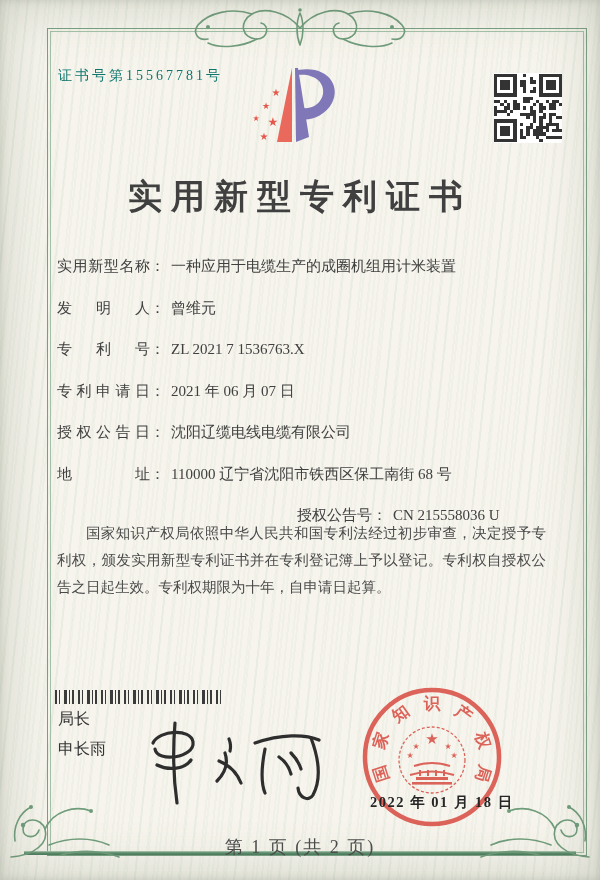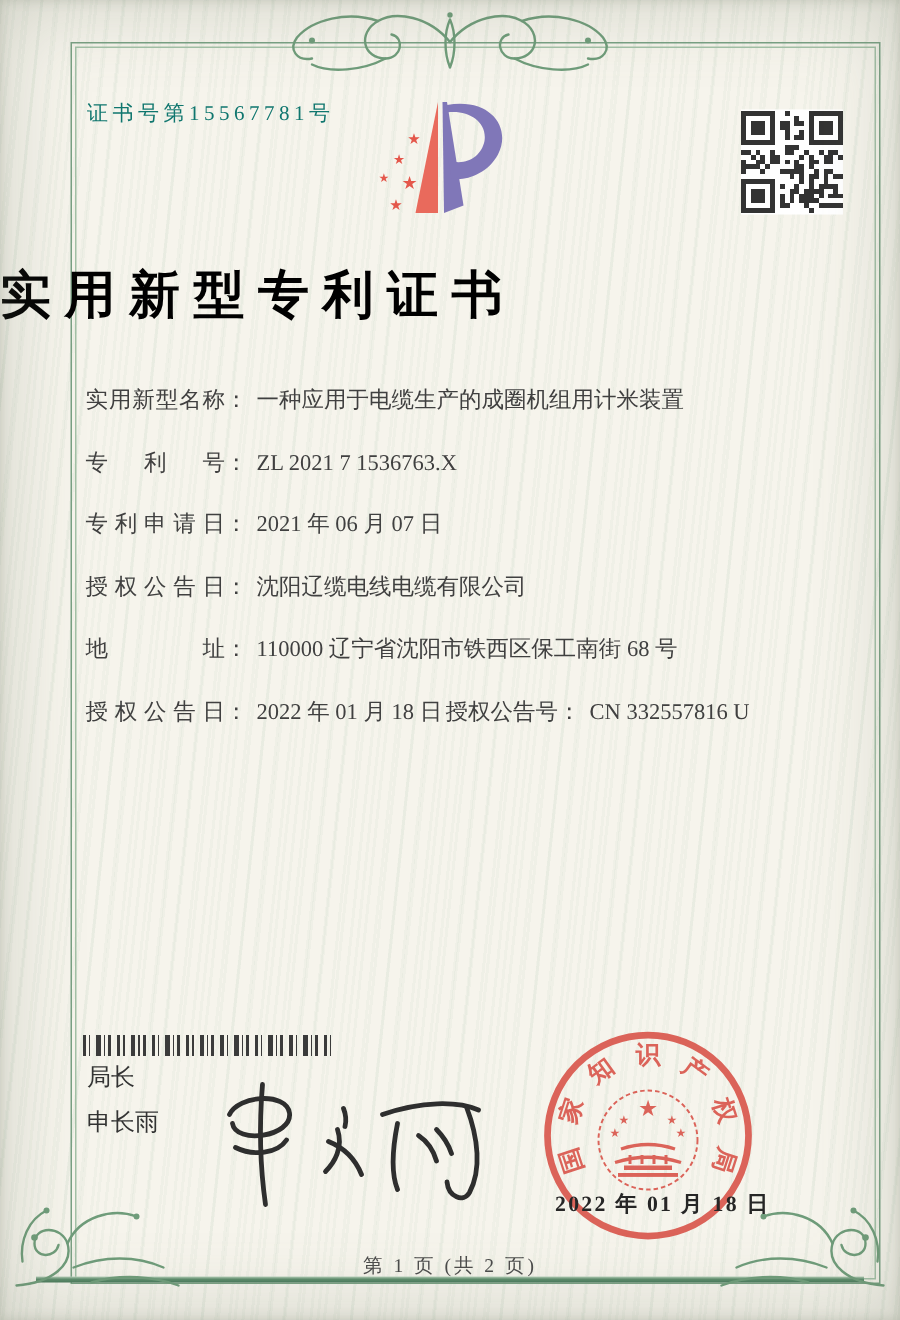--- a/index.html
+++ b/index.html
@@ -30,22 +30,22 @@
     position:absolute;left:24px;top:851px;width:552px;height:4px;
     background:linear-gradient(#b7d0ba,#5d8d6c 45%,#49795a);
   }
   .cert-no{
     position:absolute;left:58px;top:67px;font-size:14px;letter-spacing:3px;color:#0f766e;
   }
   .logo{position:absolute;left:246px;top:62px;width:96px;height:92px;}
   .qr{position:absolute;left:494px;top:73px;width:68px;height:70px;background:#fff;}
   .qr svg{width:100%;height:100%;}
   .title{
-    position:absolute;left:0;top:174px;width:100%;
-    font-size:34px;font-weight:700;letter-spacing:9px;color:#000000;
+    position:absolute;left:0;top:174px;width:100%;text-align:center;
+    font-size:34px;font-weight:700;letter-spacing:9px;color:#404040;
   }
   .fields{position:absolute;left:57px;top:257px;width:490px;font-size:15px;color:#404040;}
   .field-row{margin-bottom:22.5px;white-space:nowrap;position:relative;}
   .flabel{
     display:inline-block;width:93px;text-align:justify;text-align-last:justify;
     vertical-align:bottom;
   }
   .colon{margin-right:6px;}
   .grant-second{position:absolute;left:240px;top:0;}
   .paragraphs{
@@ -62,21 +62,21 @@
   }
   .signer{position:absolute;left:58px;top:704px;font-size:16px;line-height:30px;color:#333;}
   .signature{position:absolute;left:133px;top:713px;width:200px;height:96px;}
   .seal{position:absolute;left:356px;top:681px;width:152px;height:152px;opacity:.9;}
   .seal-date{
     position:absolute;left:370px;top:793px;font-size:14.5px;font-weight:700;
     letter-spacing:1.5px;color:#262626;
   }
   .footer{
     position:absolute;left:0;top:835px;width:100%;text-align:center;
-    font-size:13px;letter-spacing:2px;color:#4b4b4b;
+    font-size:18px;letter-spacing:2px;color:#4b4b4b;
   }
   .ornament-top{position:absolute;left:168px;top:3px;width:264px;height:50px;}
   .corner{position:absolute;top:797px;width:118px;height:66px;}
   .corner.left{left:5px;}
   .corner.right{right:5px;transform:scaleX(-1);}
 </style>
 </head>
 <body>
 
 <div class="texture"></div>
@@ -272,38 +272,41 @@
     </svg>
 </div>
 
 <div class="title">实用新型专利证书</div>
 
 <div class="fields">
   <div class="field-row">
     <span class="flabel">实用新型名称</span><span class="colon">：</span><span>一种应用于电缆生产的成圈机组用计米装置</span>
   </div>
   <div class="field-row">
+    <span class="flabel">发明人</span><span class="colon">：</span><span>曾维元</span>
+  </div>
+  <div class="field-row">
     <span class="flabel">专利号</span><span class="colon">：</span><span>ZL 2021 7 1536763.X</span>
   </div>
   <div class="field-row">
     <span class="flabel">专利申请日</span><span class="colon">：</span><span>2021 年 06 月 07 日</span>
   </div>
   <div class="field-row">
     <span class="flabel">授权公告日</span><span class="colon">：</span><span>沈阳辽缆电线电缆有限公司</span>
   </div>
   <div class="field-row">
     <span class="flabel">地址</span><span class="colon">：</span><span>110000 辽宁省沈阳市铁西区保工南街 68 号</span>
   </div>
   <div class="field-row">
-    <span><span class="flabel">授权公告日</span><span class="colon">：</span><span>2022 年 01 月 18 日</span></span>
-    <span class="grant-second"><span>授权公告号</span><span class="colon">：</span><span>CN 332557816 U</span></span>
+    <span class="grant-second"><span>授权公告号</span><span class="colon">：</span><span>CN 215558036 U</span></span>
   </div>
 </div>
 
 <div class="paragraphs">
+  <p>国家知识产权局依照中华人民共和国专利法经过初步审查，决定授予专利权，颁发实用新型专利证书并在专利登记簿上予以登记。专利权自授权公告之日起生效。专利权期限为十年，自申请日起算。</p>
 </div>
 
 <div class="barcode"></div>
 
 <div class="signer">
   <div>局长</div>
   <div>申长雨</div>
 </div>
 
 <svg class="signature" viewBox="0 0 200 96">

